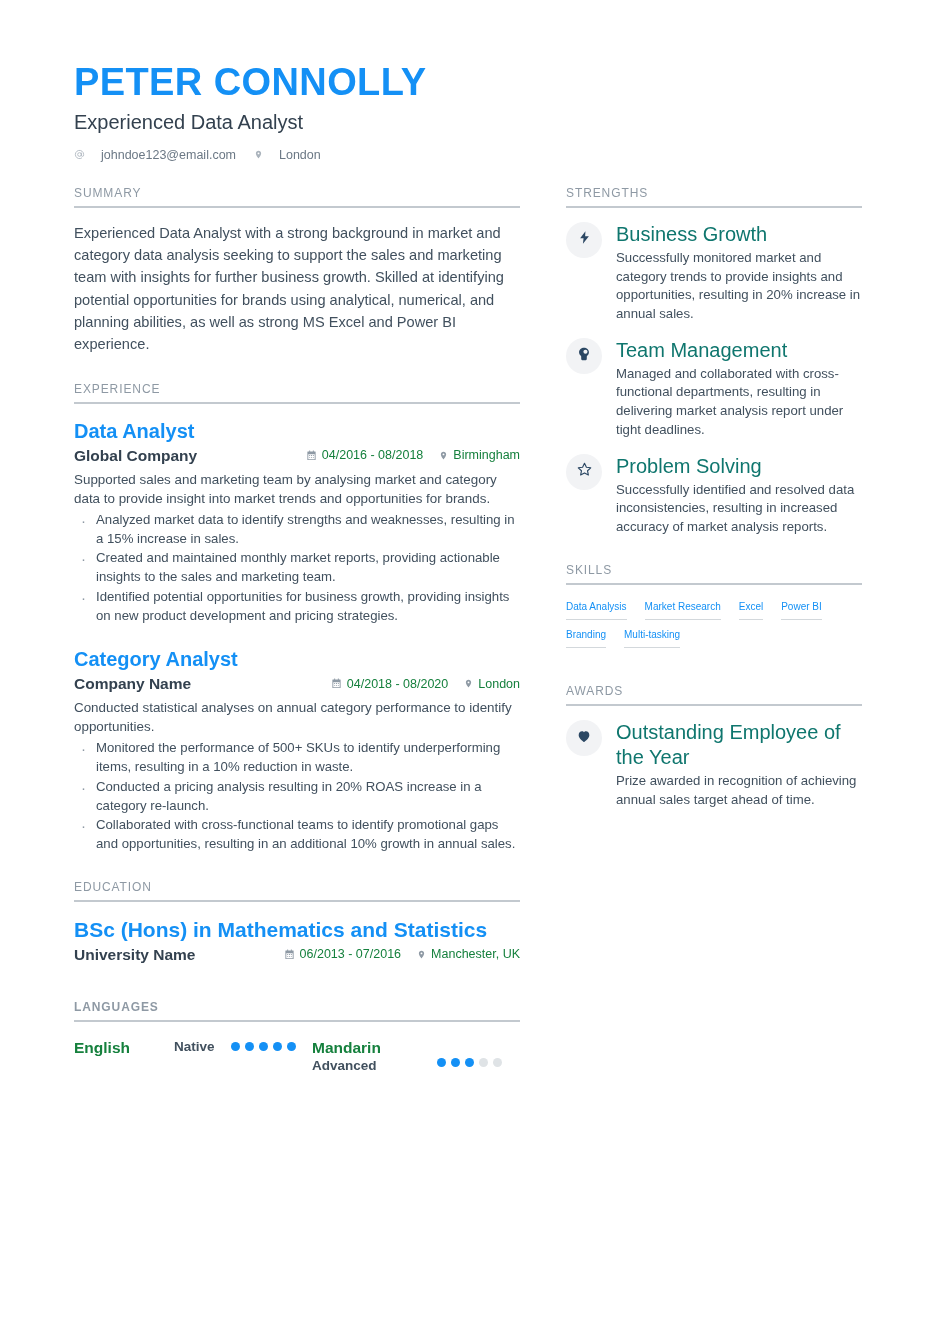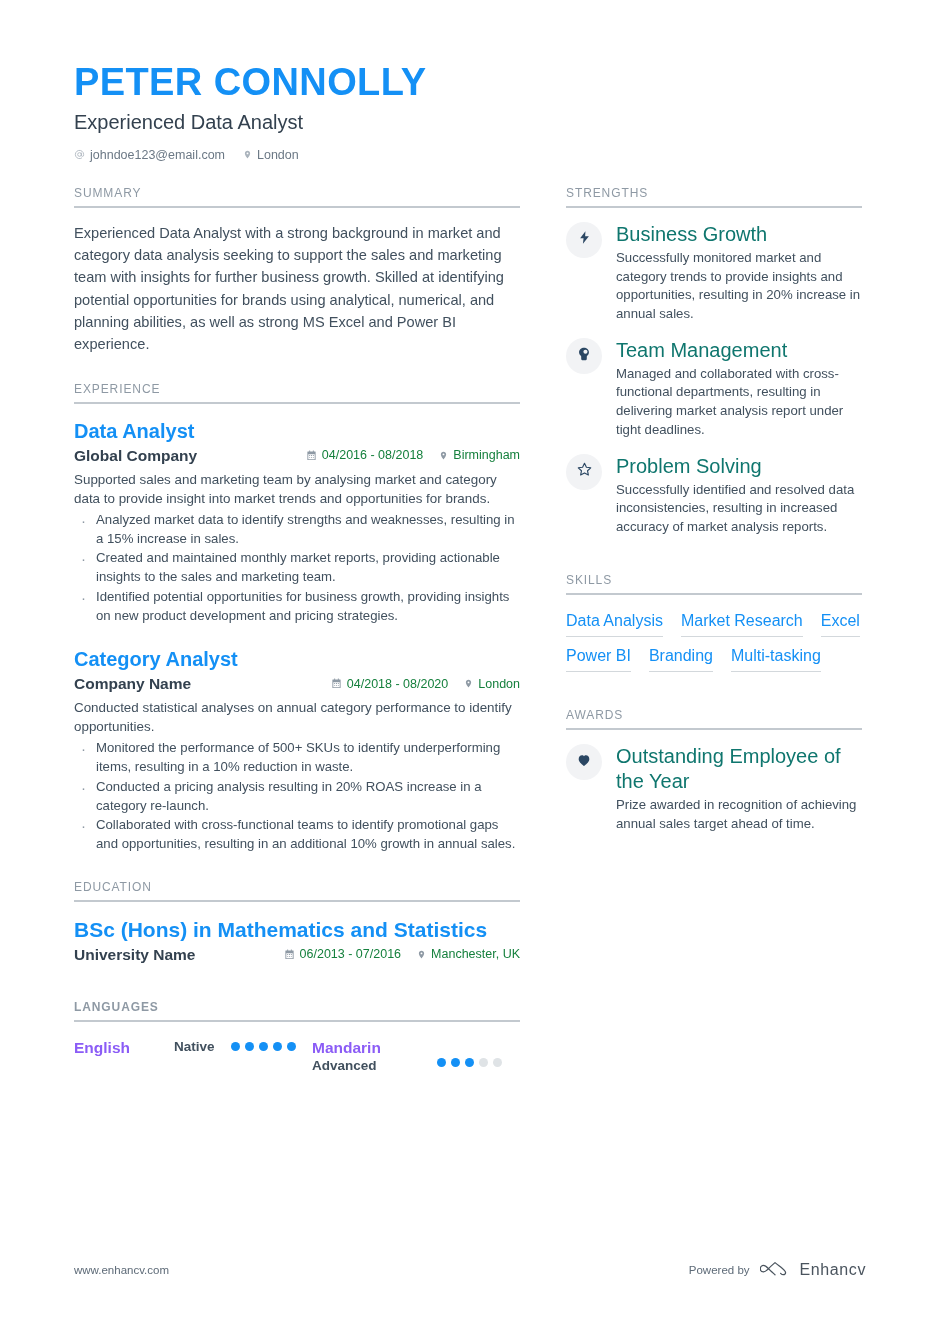--- a/index.html
+++ b/index.html
@@ -31,21 +31,21 @@
     font-weight: normal;
   }
   .contact-row {
     margin-top: 14px;
     display: flex;
     align-items: center;
     gap: 18px;
     font-size: 12.5px;
     color: #6b7885;
   }
-  .contact-item { display: flex; align-items: center; gap: 5px; }
+  .contact-item { display: flex; align-items: center; gap: 16px; }
   .contact-item .ico { color: #aab3bc; display: flex; align-items: center; }
 
   
   .cols { display: flex; gap: 46px; margin-top: 24px; }
   .col-left { width: 446px; flex: none; }
   .col-right { width: 296px; flex: none; }
 
   
   .sec { margin-bottom: 4px; }
   .sec-title {
@@ -116,21 +116,21 @@
     left: 7px;
     top: -1px;
     color: #8e99a4;
     font-size: 15px;
   }
 
   
   .lang-grid { display: flex; margin-top: 16px; }
   .lang-block { width: 238px; flex: none; display: flex; align-items: flex-start; }
   .lang-names { width: 100px; flex: none; }
-  .lang-name { font-size: 15.5px; color: #8b5cf6; line-height: 1.25; }
+  .lang-name { font-size: 15.5px; color: #15803d; line-height: 1.25; }
   .lang-level-wrap { flex: 1; }
   .lang-level { font-size: 13.5px; color: #41505e; line-height: 1.3; }
   .dots { display: flex; gap: 5px; align-items: center; }
   .dot { width: 9px; height: 9px; border-radius: 50%; background: #1490f5; }
   .dot.off { background: #dfe3e6; }
   .lang-col-a { display: flex; align-items: center; gap: 16px; }
 
   
   .sb-item { display: flex; gap: 14px; margin-top: 14px; }
   .sb-badge {
@@ -145,21 +145,21 @@
   .sb-text {
     font-size: 13.2px;
     color: #41505e;
     line-height: 1.42;
     margin-top: 2px;
   }
 
   
   .skills { display: flex; flex-wrap: wrap; gap: 9px 18px; margin-top: 16px; }
   .skill {
-    font-size: 16px;
+    font-size: 10px;
     color: #1490f5;
     padding-bottom: 6px;
     border-bottom: 1.5px solid #d3d8dc;
     line-height: 1.2;
   }
 
   
   .gap-sec { margin-top: 26px; }
 
   
@@ -399,21 +399,21 @@
               </svg>
             </span>
           </div>
           <div class="sb-body">
             <div class="sb-title">Problem Solving</div>
             <div class="sb-text">Successfully identified and resolved data inconsistencies, resulting in increased accuracy of market analysis reports.</div>
           </div>
         </div>
       </div>
 
-      <div class="sec" style="margin-top:36px;">
+      <div class="sec" style="margin-top:26px;">
         <div class="sec-title">SKILLS</div>
         <div class="sec-rule"></div>
         <div class="skills">
           <span class="skill">Data Analysis</span>
           <span class="skill">Market Research</span>
           <span class="skill">Excel</span>
           <span class="skill">Power BI</span>
           <span class="skill">Branding</span>
           <span class="skill">Multi-tasking</span>
         </div>
@@ -433,26 +433,14 @@
           <div class="sb-body">
             <div class="sb-title">Outstanding Employee of the Year</div>
             <div class="sb-text">Prize awarded in recognition of achieving annual sales target ahead of time.</div>
           </div>
         </div>
       </div>
 
     </div>
   </div>
 
-  <div class="footer">
-    <span>www.enhancv.com</span>
-    <span class="footer-right">
-      <span>Powered by</span>
-      <span>
-        <svg width="30" height="18" viewBox="0 0 34 20" fill="none" stroke="#4a545e" stroke-width="1.4" stroke-linejoin="round" stroke-linecap="round">
-          <path d="M17 16.5C14 13.8 11.5 11.6 9.4 9.4 7.6 7.6 5.8 6 4 6a3.6 3.6 0 0 0 0 7.2c1.8 0 3.6-1.6 5.4-3.4C11.5 7.6 14 5.4 17 2.8c2.4 2.1 5.6 4.3 8.4 6.6 2.6 2.2 3.6 3.6 3.6 4.6 0 1.4-1.2 2.5-2.6 2.5-1.2 0-2.2-.7-3-1.6"></path>
-        </svg>
-      </span>
-      <span class="brand-name">Enhancv</span>
-    </span>
-  </div>
 
 </div>
 
 </body></html>

